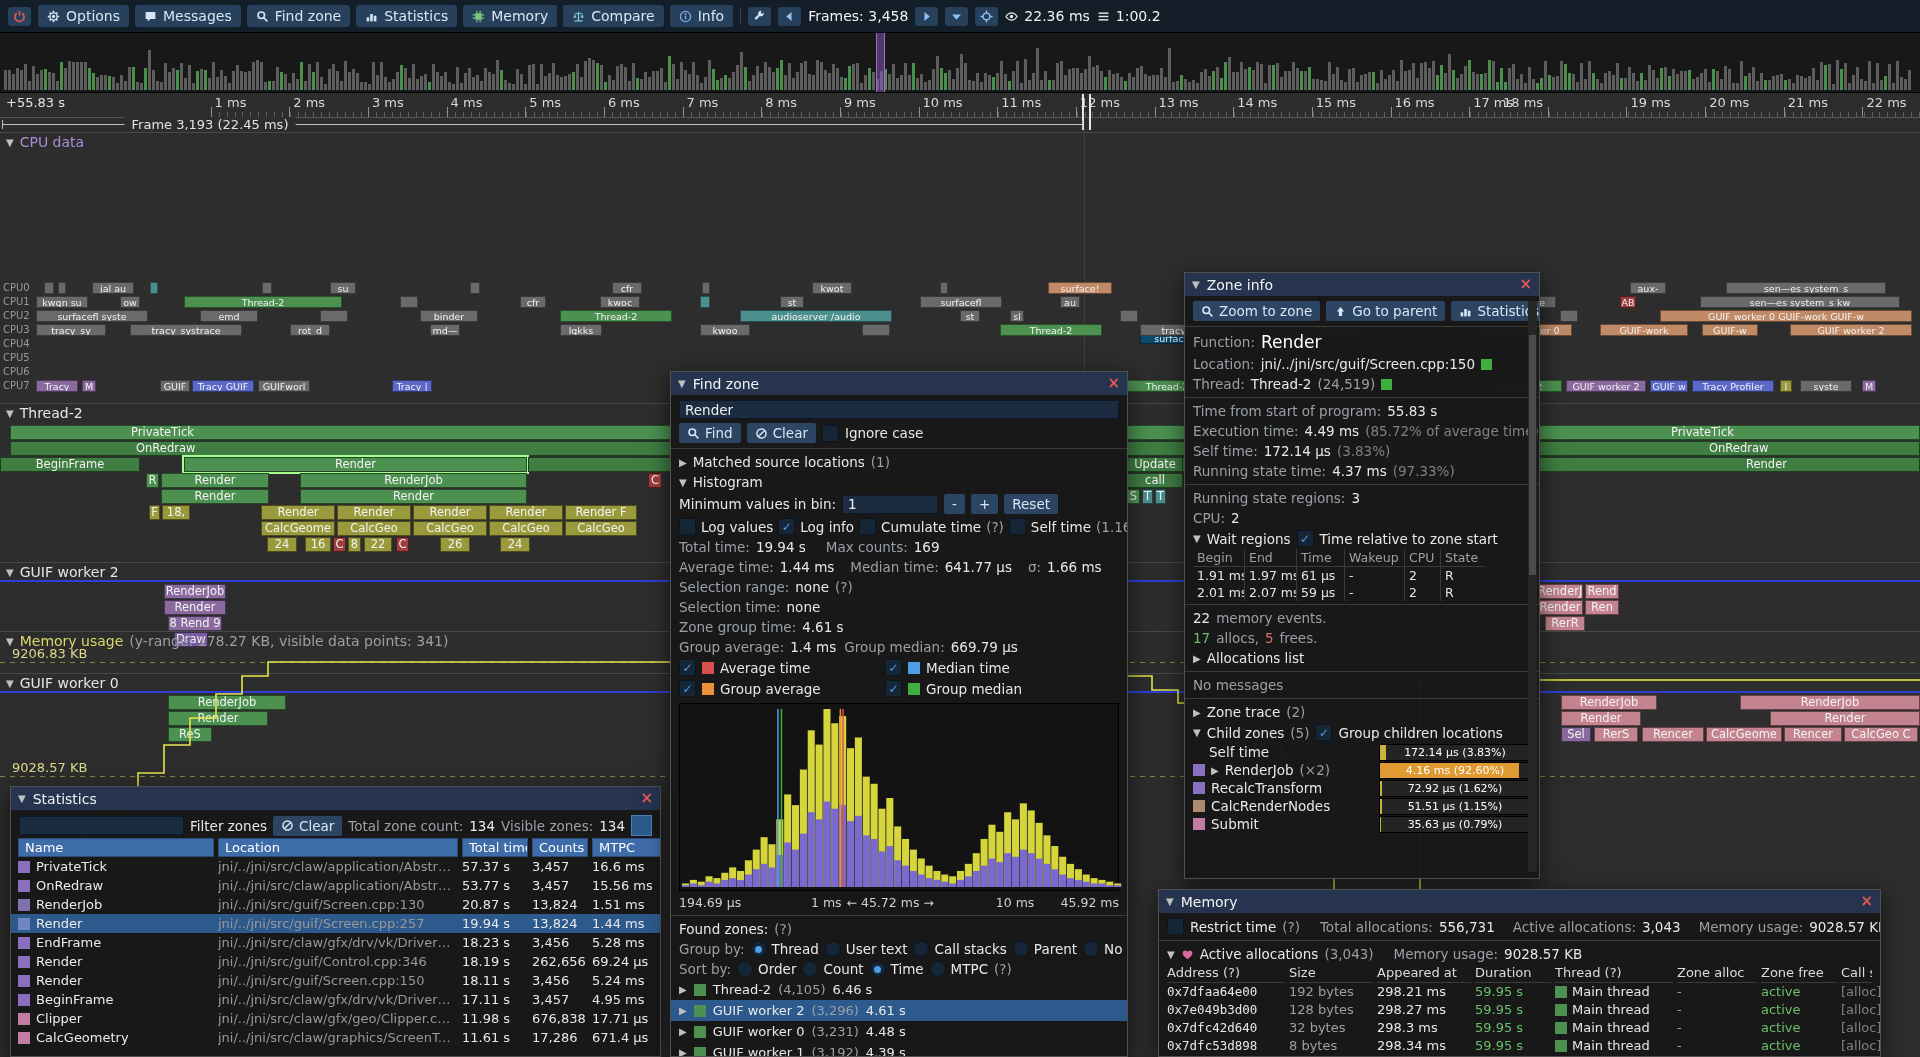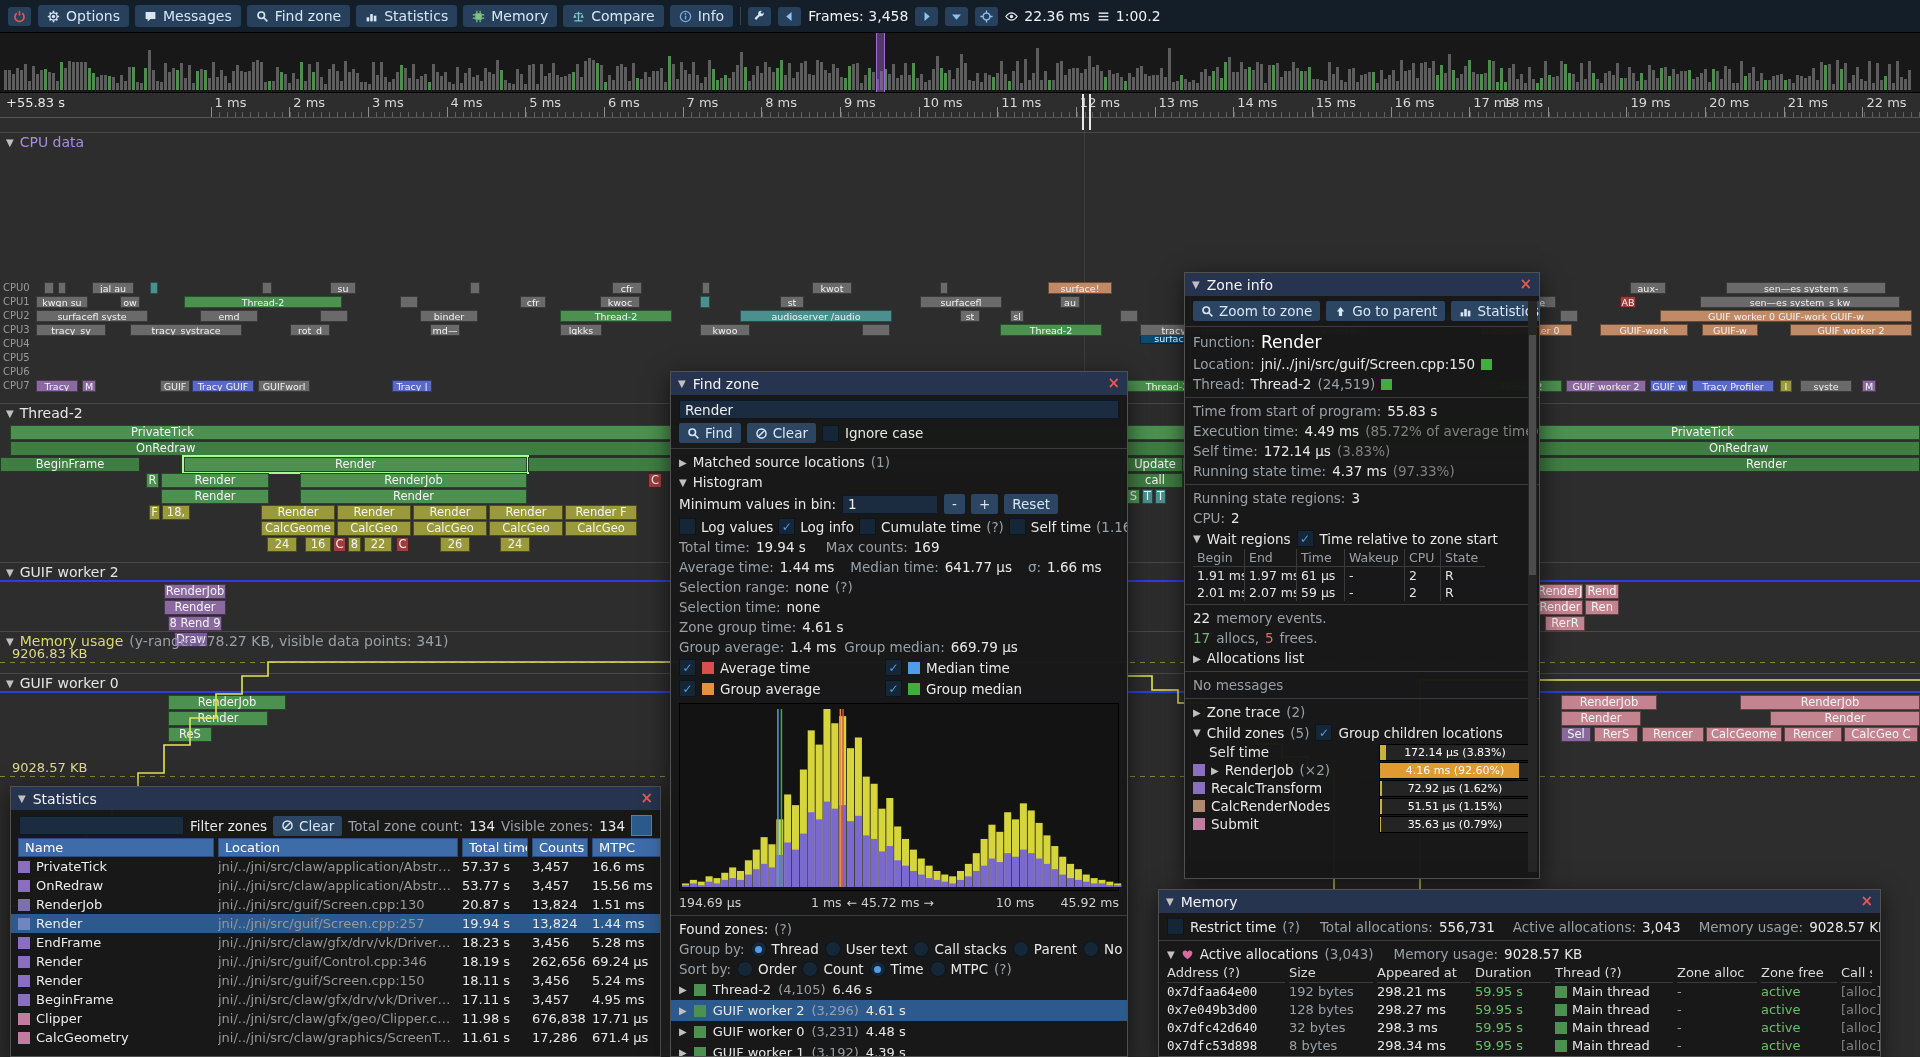--- a/index.html
+++ b/index.html
@@ -780,20 +780,26 @@
       <div class="tick" style="left: 1705.14px;"></div>
       <div class="tick-label" style="left: 1705.14px;">20 ms</div>
       <div class="tick" style="left: 1783.8px;"></div>
       <div class="tick-label" style="left: 1783.8px;">21 ms</div>
       <div class="tick" style="left: 1862.46px;"></div>
       <div class="tick-label" style="left: 1862.46px;">22 ms</div>
     </div>
   <div id="frame-divider"></div>
   <div id="frame-divider-line"></div>
 
+  <div class="fmarker" style="left:2px;width:1081px">
+    <div class="line"></div>
+    <div class="endtick" style="left:0"></div>
+    <div class="endtick" style="right:0"></div>
+    <div class="flabel" style="left:208px">Frame 3,193 (22.45 ms)</div>
+  </div>
 
   <div id="timeline" style="position:absolute;inset:132px 0 0 0">
     <div class="sec-line" style="top:0"></div>
     <div class="sec-header" style="top:2px;color:#a98fd6">
       <span class="tri-glyph">▼</span>
       <span>CPU data</span>
     </div>
 
   </div>
   <div id="zones-layer" style="position:absolute;inset:0">

